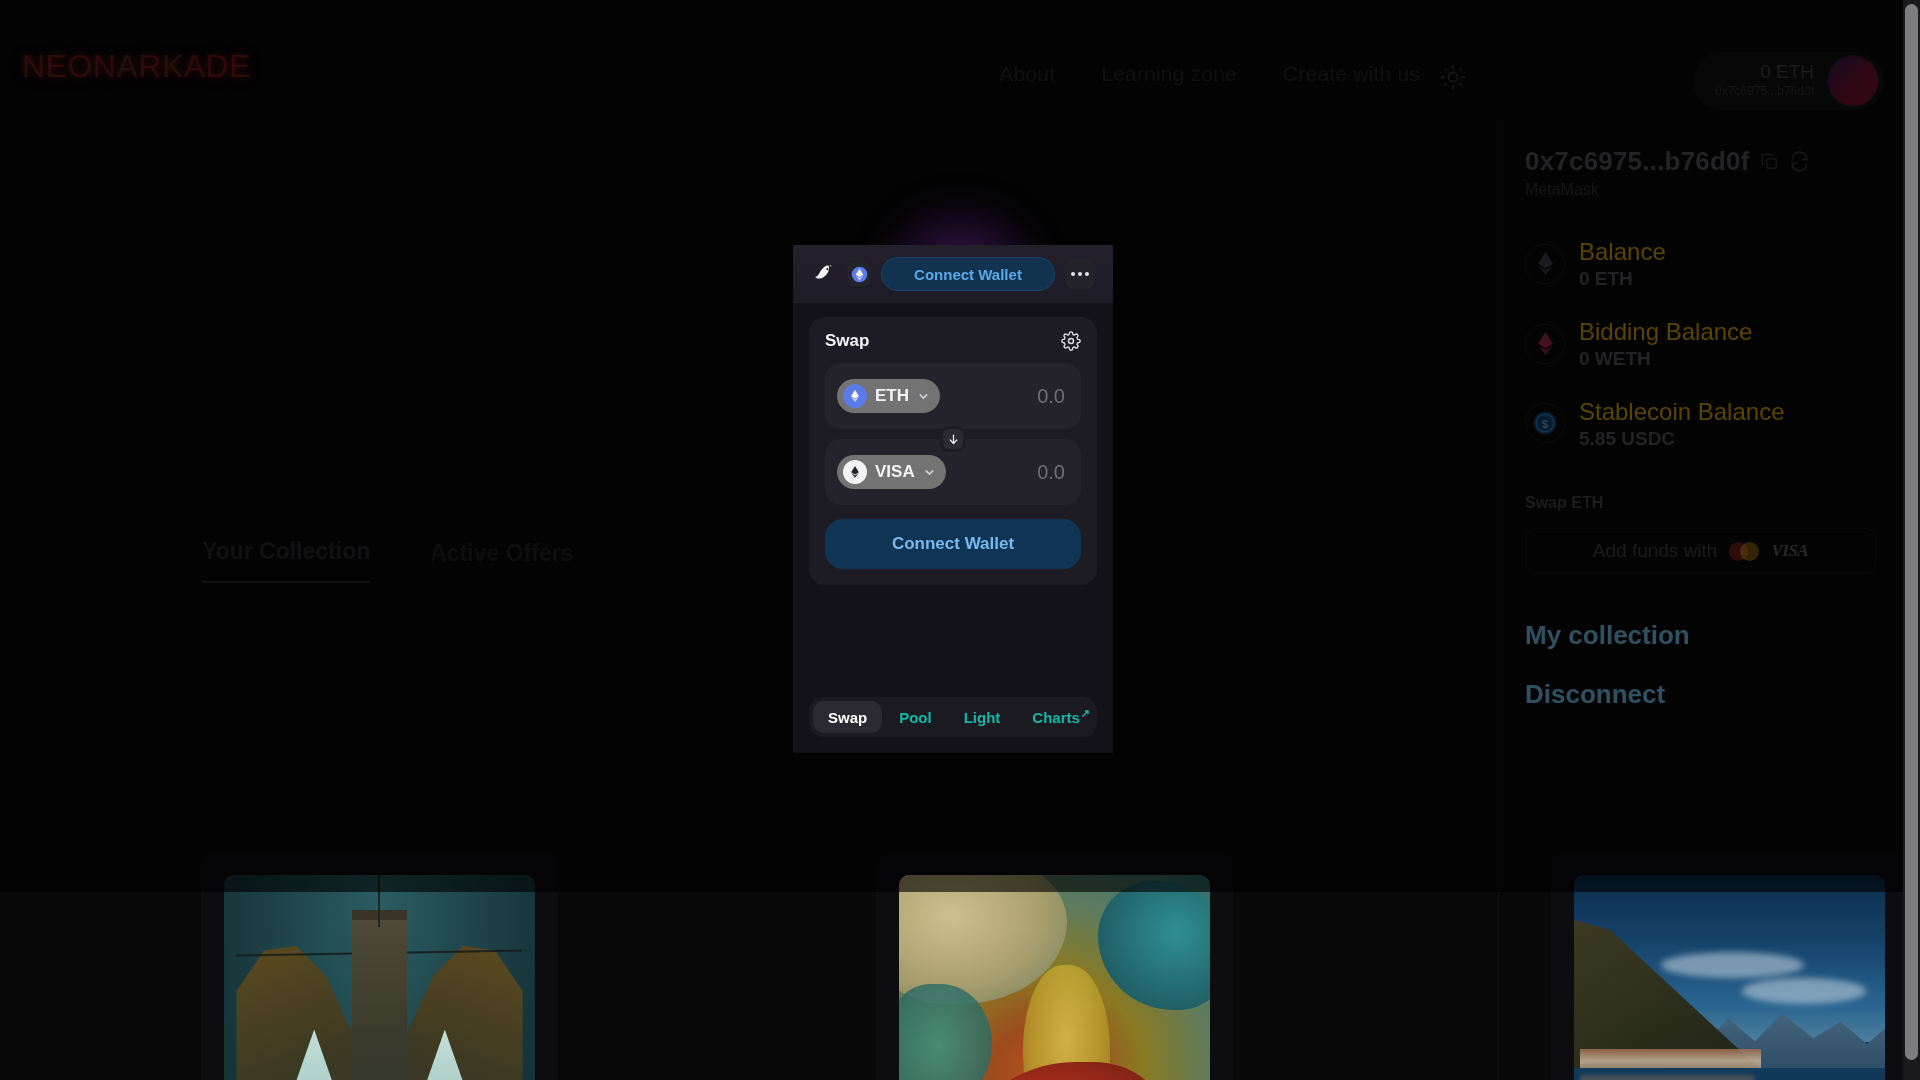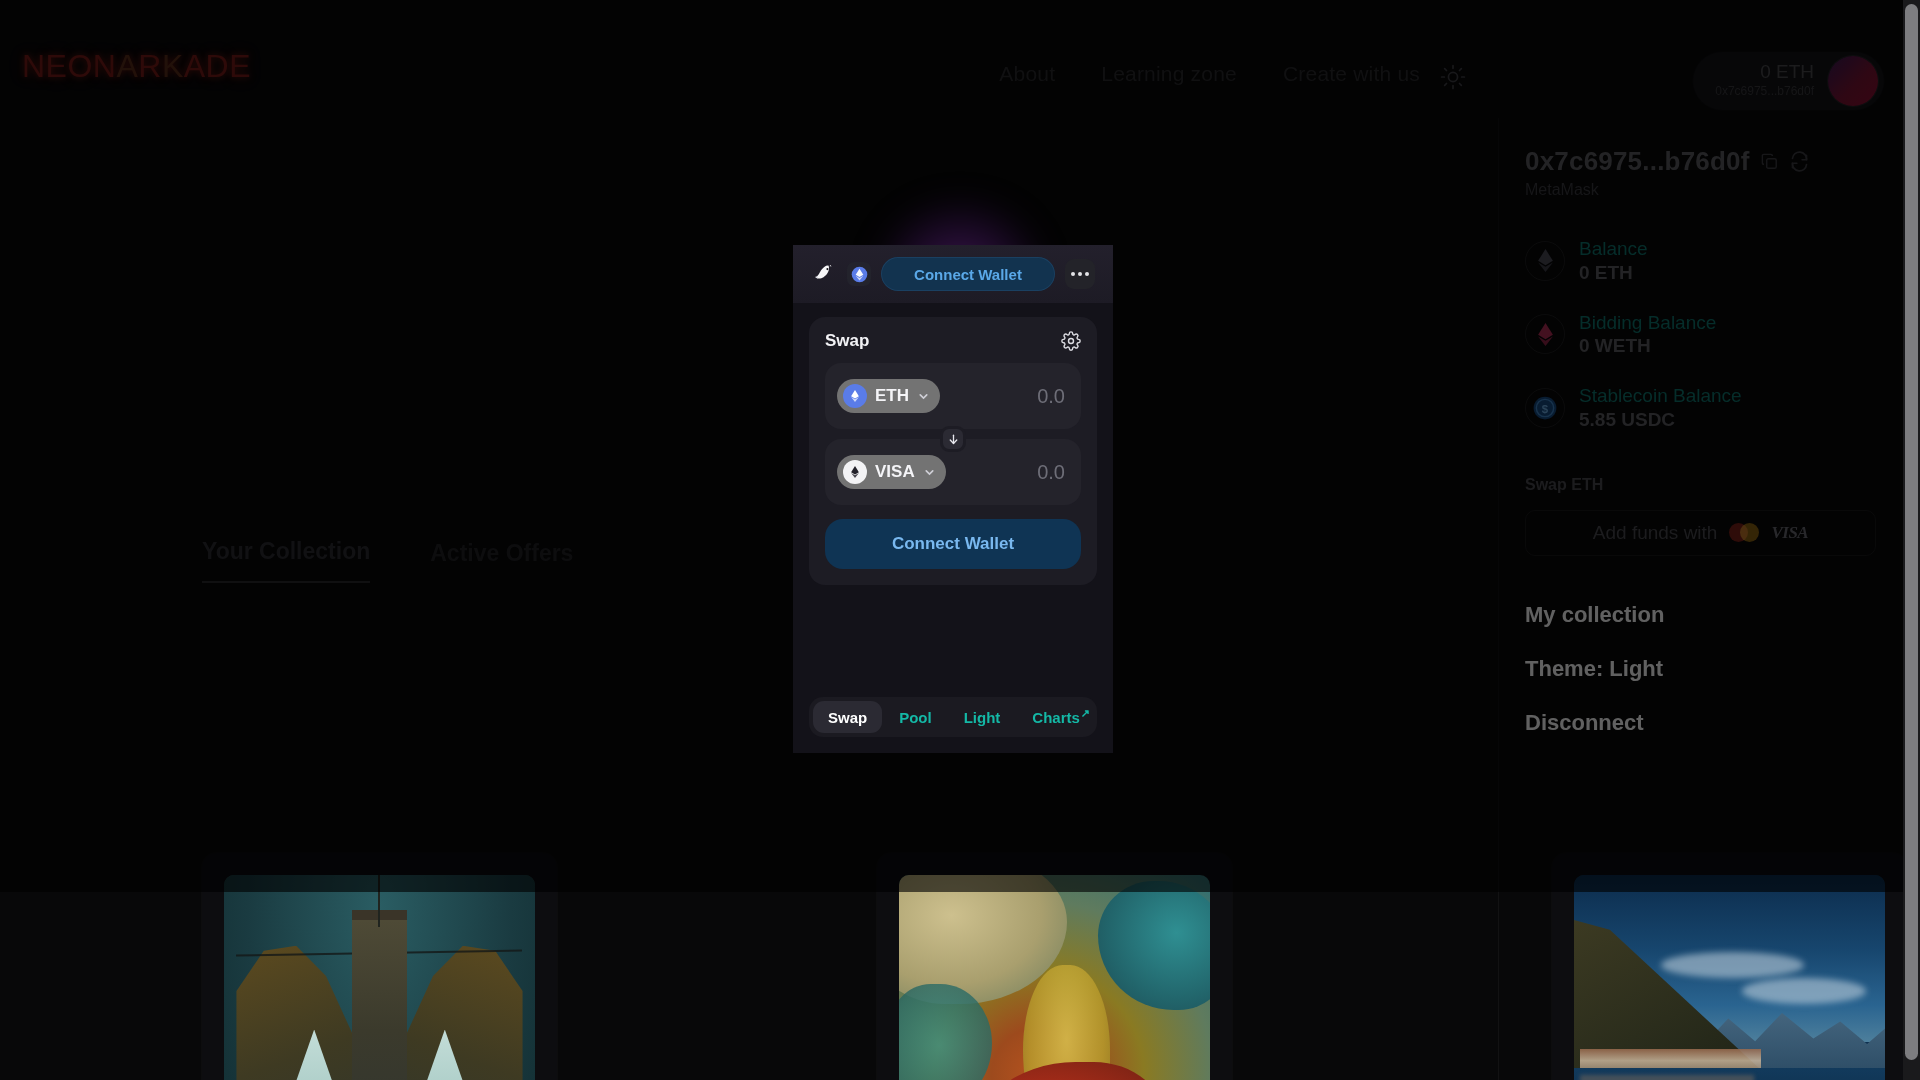--- a/index.html
+++ b/index.html
@@ -64,38 +64,38 @@
   .sb-ico { color:#3d3d42; display:flex; align-items:center; cursor:pointer; }
   .sb-wallet { font-size:16px; color:#3a3a3f; margin-top:4px; }
 
   .sb-balances { margin-top:38px; display:flex; flex-direction:column; gap:26px; }
   .bal-row { display:flex; align-items:center; gap:14px; }
   .bal-ico {
     width:40px; height:40px; border-radius:50%;
     border:1px solid rgba(255,255,255,0.09);
     display:flex; align-items:center; justify-content:center; flex:0 0 auto;
   }
-  .bal-label { font-size:19px; color:#0f766e; line-height:1.25; }
+  .bal-label { font-size:24px; color:#eab308; line-height:1.25; }
   .bal-value { font-size:19px; font-weight:bold; color:#5c5c61; line-height:1.25; }
 
   .sb-swap-title { margin-top:44px; font-size:16px; font-weight:bold; color:#4b4b50; }
   .sb-addfunds {
     margin-top:16px; height:46px; width:100%;
     border:1px solid rgba(255,255,255,0.07); border-radius:10px;
     display:flex; align-items:center; justify-content:center; gap:12px;
     font-size:19px; color:#4b4b50; cursor:pointer;
   }
   .mc-logo { position:relative; width:30px; height:19px; }
   .mc-logo i { position:absolute; top:0; width:19px; height:19px; border-radius:50%; display:block; }
   .mc-logo i.l { left:0; background:#7a2118; }
   .mc-logo i.r { right:0; background:#8a6312; mix-blend-mode:screen; }
   .visa-logo { font-family:"Liberation Serif", serif; font-style:italic; font-weight:bold; font-size:17px; color:#6a6a72; letter-spacing:-0.5px; }
 
   .sb-links { margin-top:46px; display:flex; flex-direction:column; gap:28px; }
-  .sb-link { font-size:22px; font-weight:bold; color:#ffffff; cursor:pointer; }
+  .sb-link { font-size:26px; font-weight:bold; color:#7dd3fc; cursor:pointer; }
 
   
   .main { position:absolute; left:0; top:118px; width:1520px; height:962px; z-index:5; }
   .tabs { position:absolute; left:202px; top:420px; display:flex; gap:60px; align-items:flex-end; }
   .tab { font-size:23px; font-weight:bold; color:#232327; padding-bottom:16px; cursor:pointer; white-space:nowrap; }
   .tab.active { color:#2e2e33; border-bottom:2px solid #2a2a2e; }
 
   .cards { position:absolute; left:202px; top:735px; display:flex; gap:320px; }
   .card {
     width:355px; border-radius:14px; background:#0d0d10;
@@ -411,21 +411,20 @@
       <span>Add funds with</span>
       <span class="mc-logo">
           <i class="l"></i>
           <i class="r"></i>
         </span>
       <span class="visa-logo">VISA</span>
     </div>
 
     <div class="sb-links">
       <div class="sb-link">My collection</div>
-      <div class="sb-link">Theme: Light</div>
       <div class="sb-link">Disconnect</div>
     </div>
   </div>
 
   <div class="widget-glow"></div>
 
   <div class="widget">
     <div class="widget-top">
       <div class="uni-logo">
         <svg width="24" height="24" viewBox="0 0 24 24">

